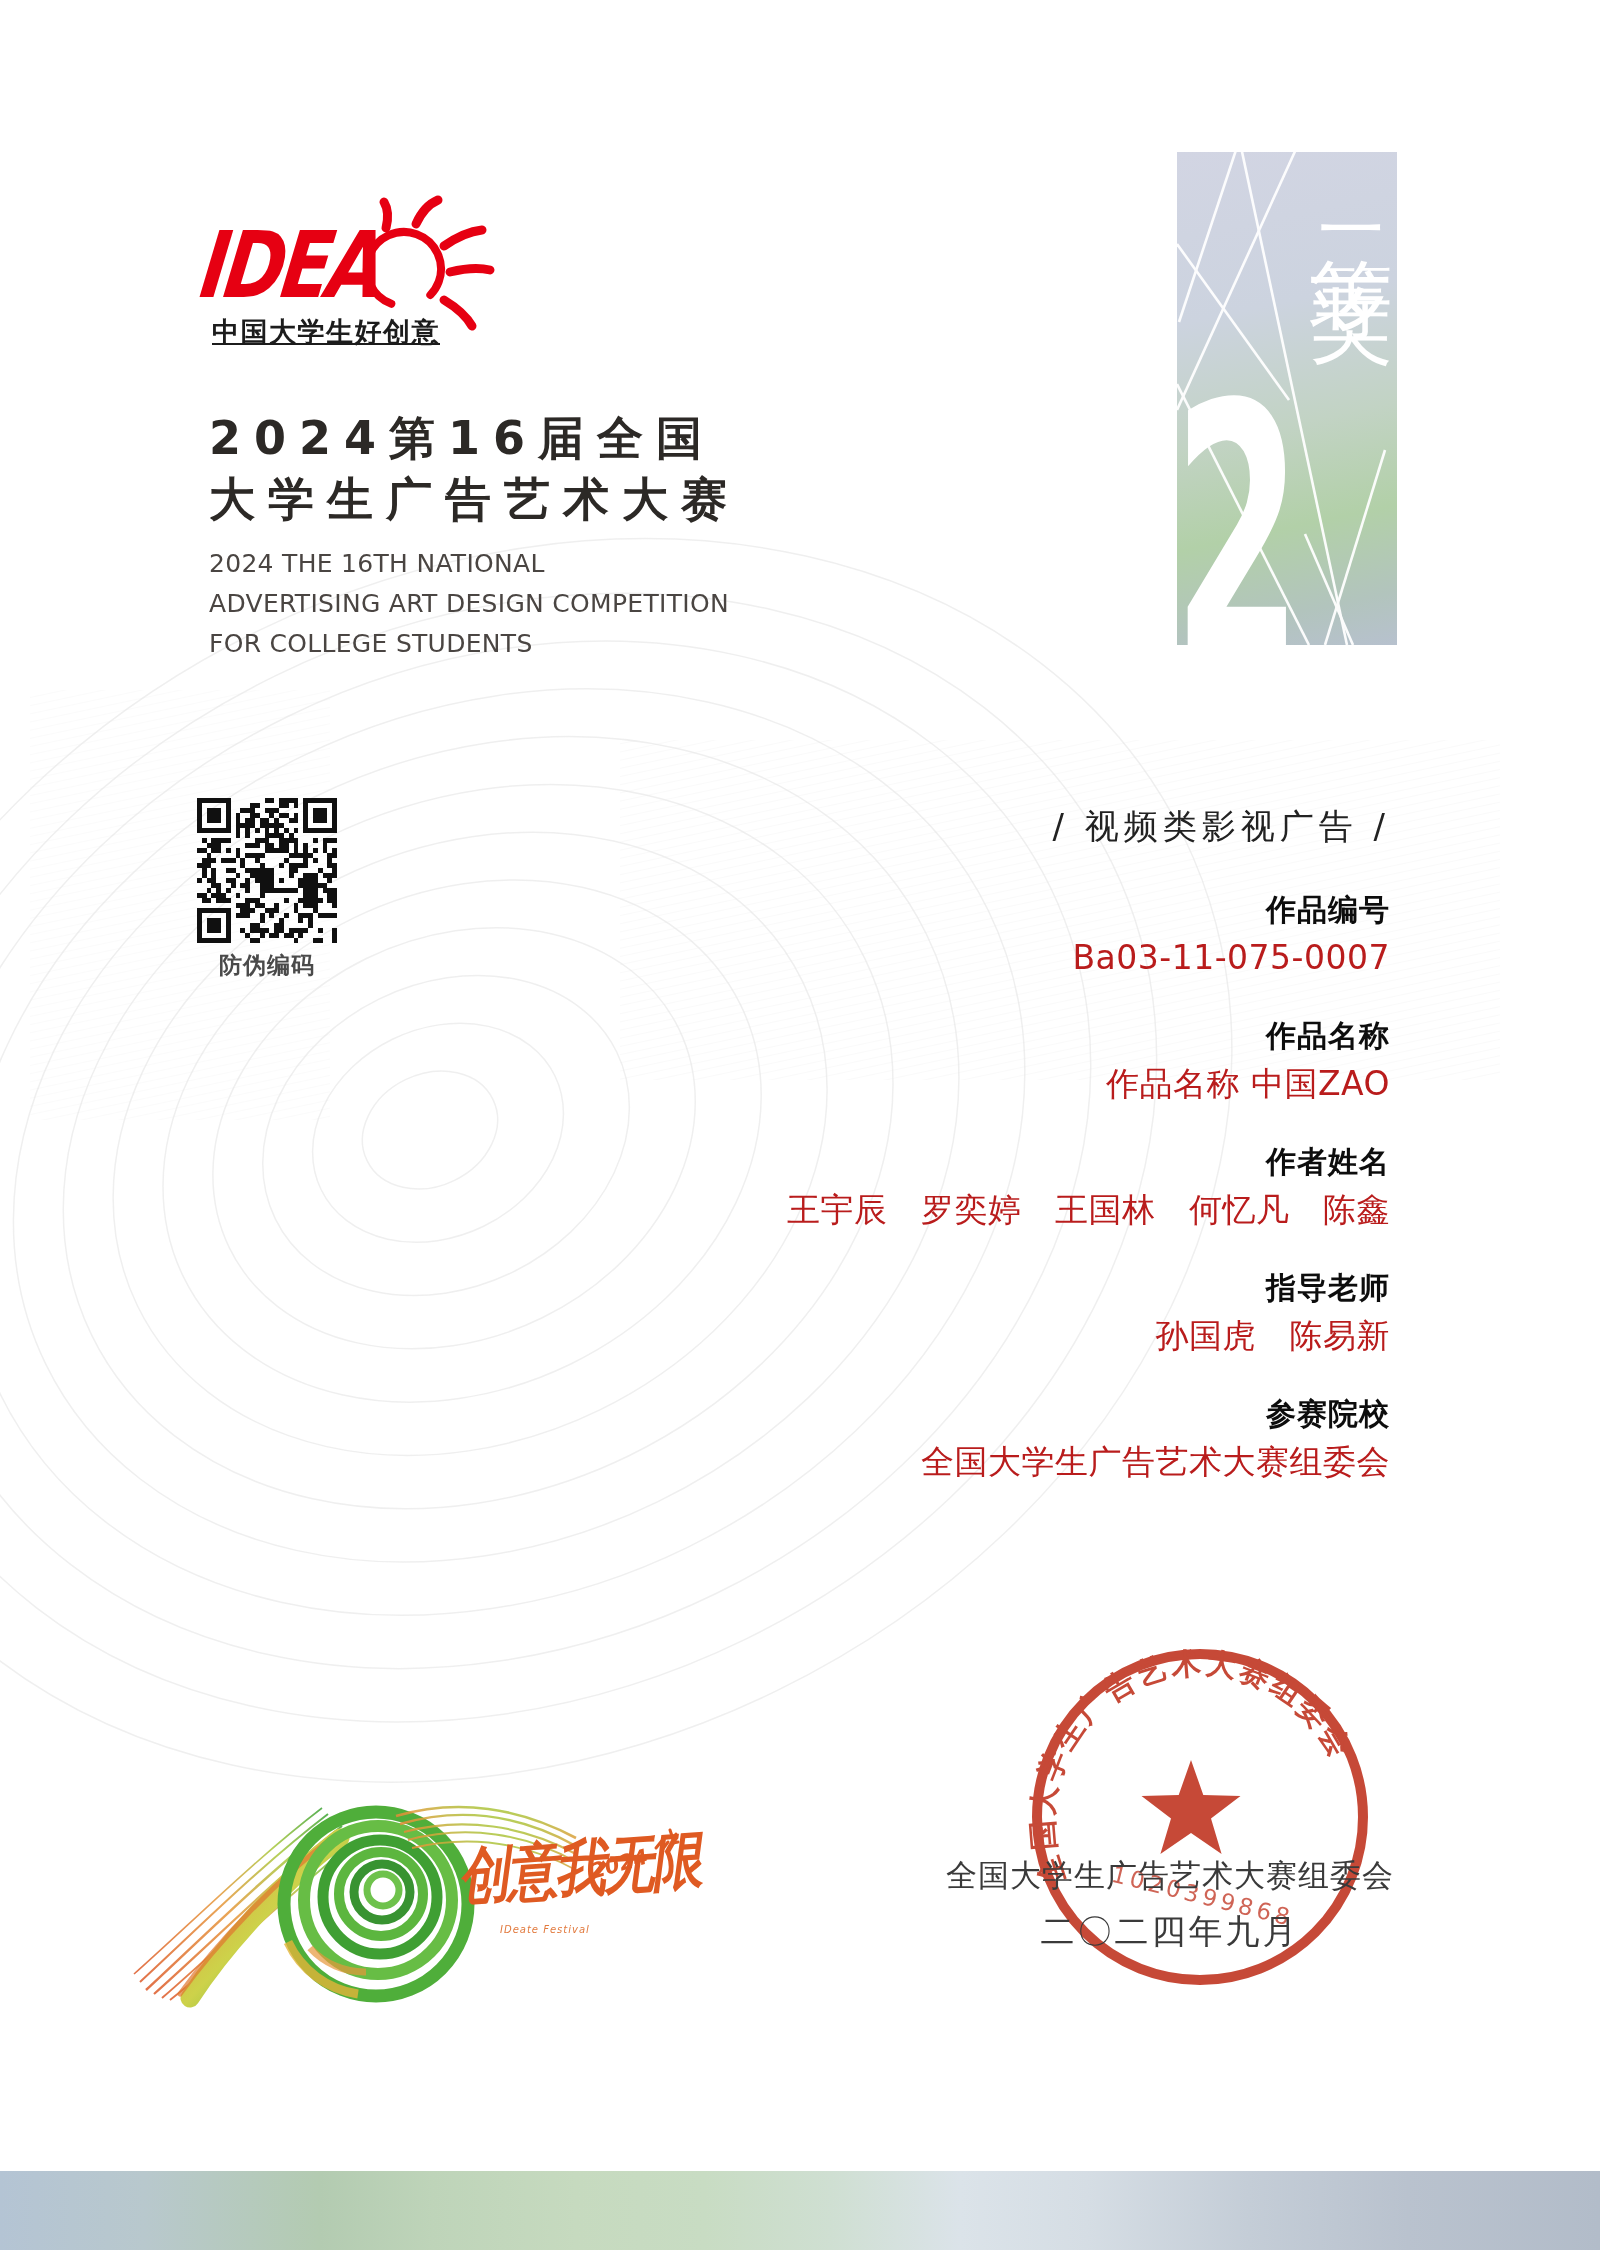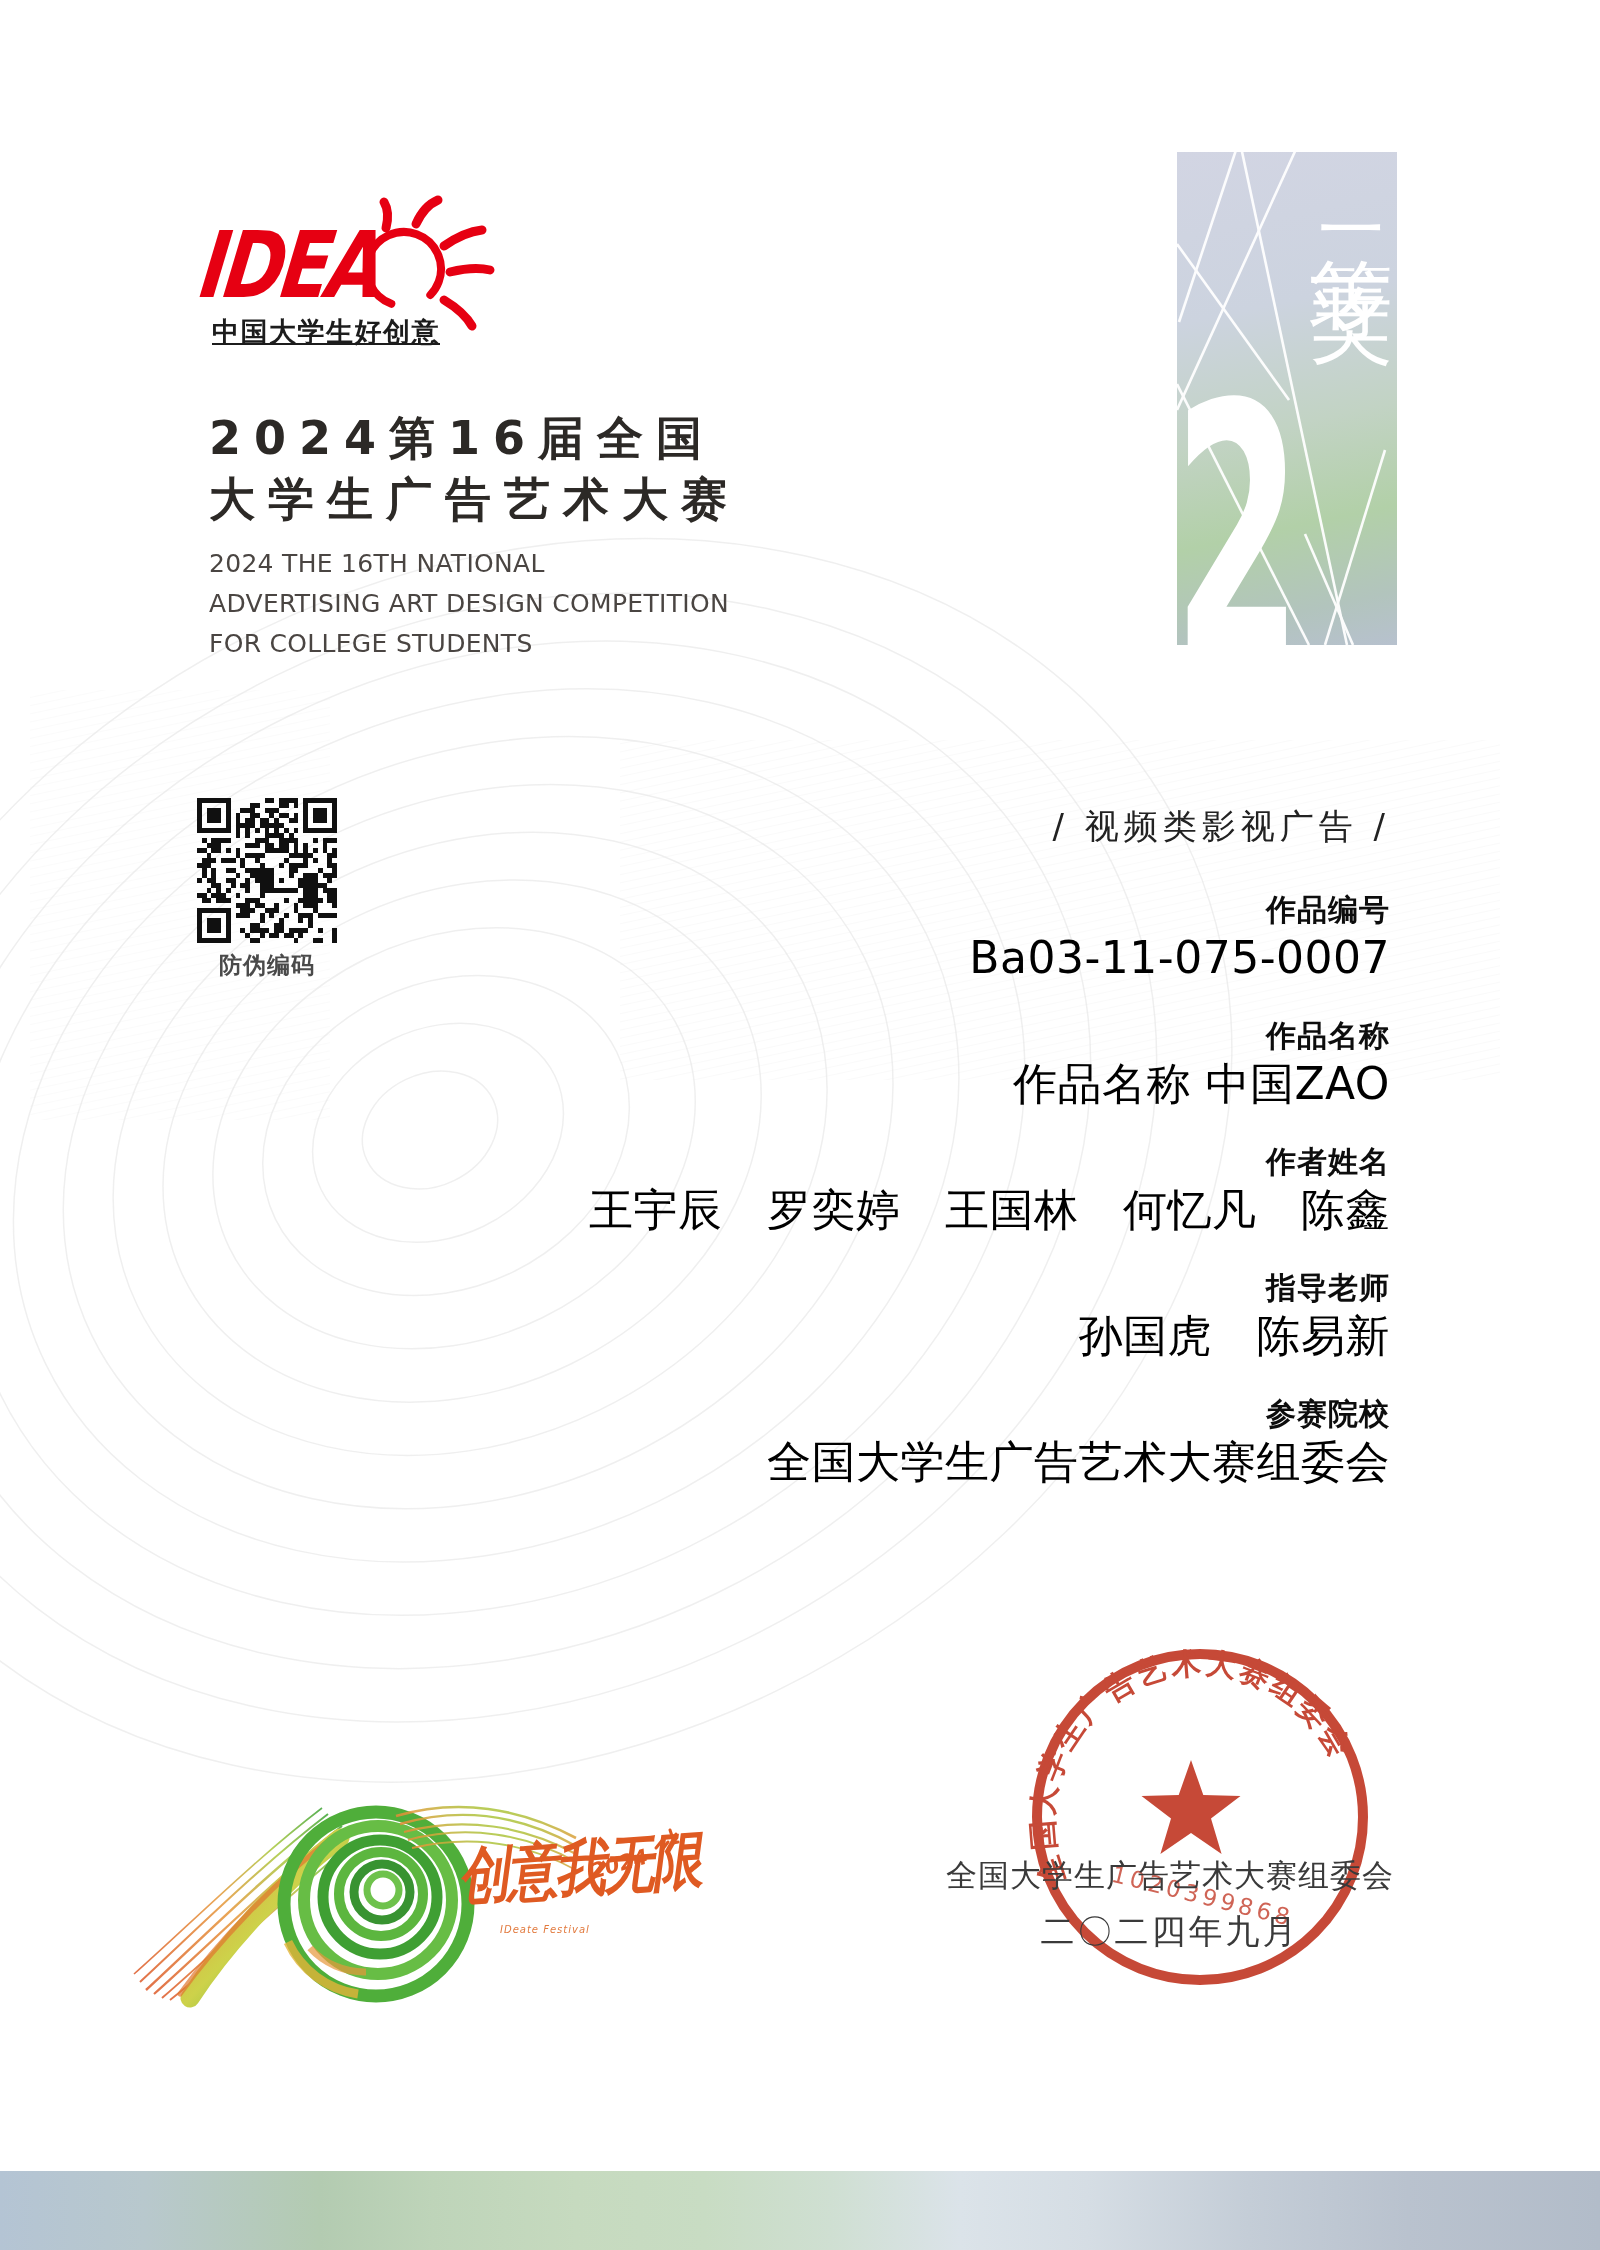--- a/index.html
+++ b/index.html
@@ -28,21 +28,21 @@
   .badge-numeral{position:absolute;left:-4px;bottom:-64px;font-size:350px;line-height:1;font-weight:700;
                  color:#ffffff;transform:scaleX(.53);transform-origin:left bottom;}
   
   .qr-box{position:absolute;left:197px;top:798px;width:140px;height:145px;}
   .qr-caption{position:absolute;left:167px;top:950px;width:200px;text-align:center;
               font-size:23px;color:#4a4a4a;letter-spacing:1px;font-weight:bold;}
   
   .category{position:absolute;right:210px;top:804px;font-size:34px;color:#222;letter-spacing:5px;font-weight:500;}
   .info-col{position:absolute;right:210px;top:888px;text-align:right;margin-top:7px;}
   .info-label{font-size:30px;line-height:30px;font-weight:bold;color:#0d0d0d;margin-bottom:16px;letter-spacing:1px;}
-  .info-value{font-size:44px;line-height:34px;color:#000000;margin-bottom:46px;letter-spacing:.5px;}
+  .info-value{font-size:33px;line-height:34px;color:#b91c1c;margin-bottom:46px;letter-spacing:.5px;}
   
   .festival-swirl{position:absolute;left:128px;top:1742px;}
   .slogan{position:absolute;left:458px;top:1846px;font-size:62px;line-height:62px;font-weight:800;
           font-style:italic;color:#df5a22;letter-spacing:-3px;transform:rotate(-4deg) scaleX(.82);
           transform-origin:left center;}
   .slogan-year{position:absolute;left:590px;top:1852px;font-size:21px;font-weight:bold;font-style:italic;
                color:#df5a22;transform:rotate(-16deg);}
   .slogan-sub{position:absolute;left:500px;top:1924px;font-size:10px;line-height:11px;color:#e27a3e;
               font-style:italic;filter:blur(.5px);letter-spacing:1px;}
   .slogan-burst{position:absolute;left:648px;top:1826px;}

